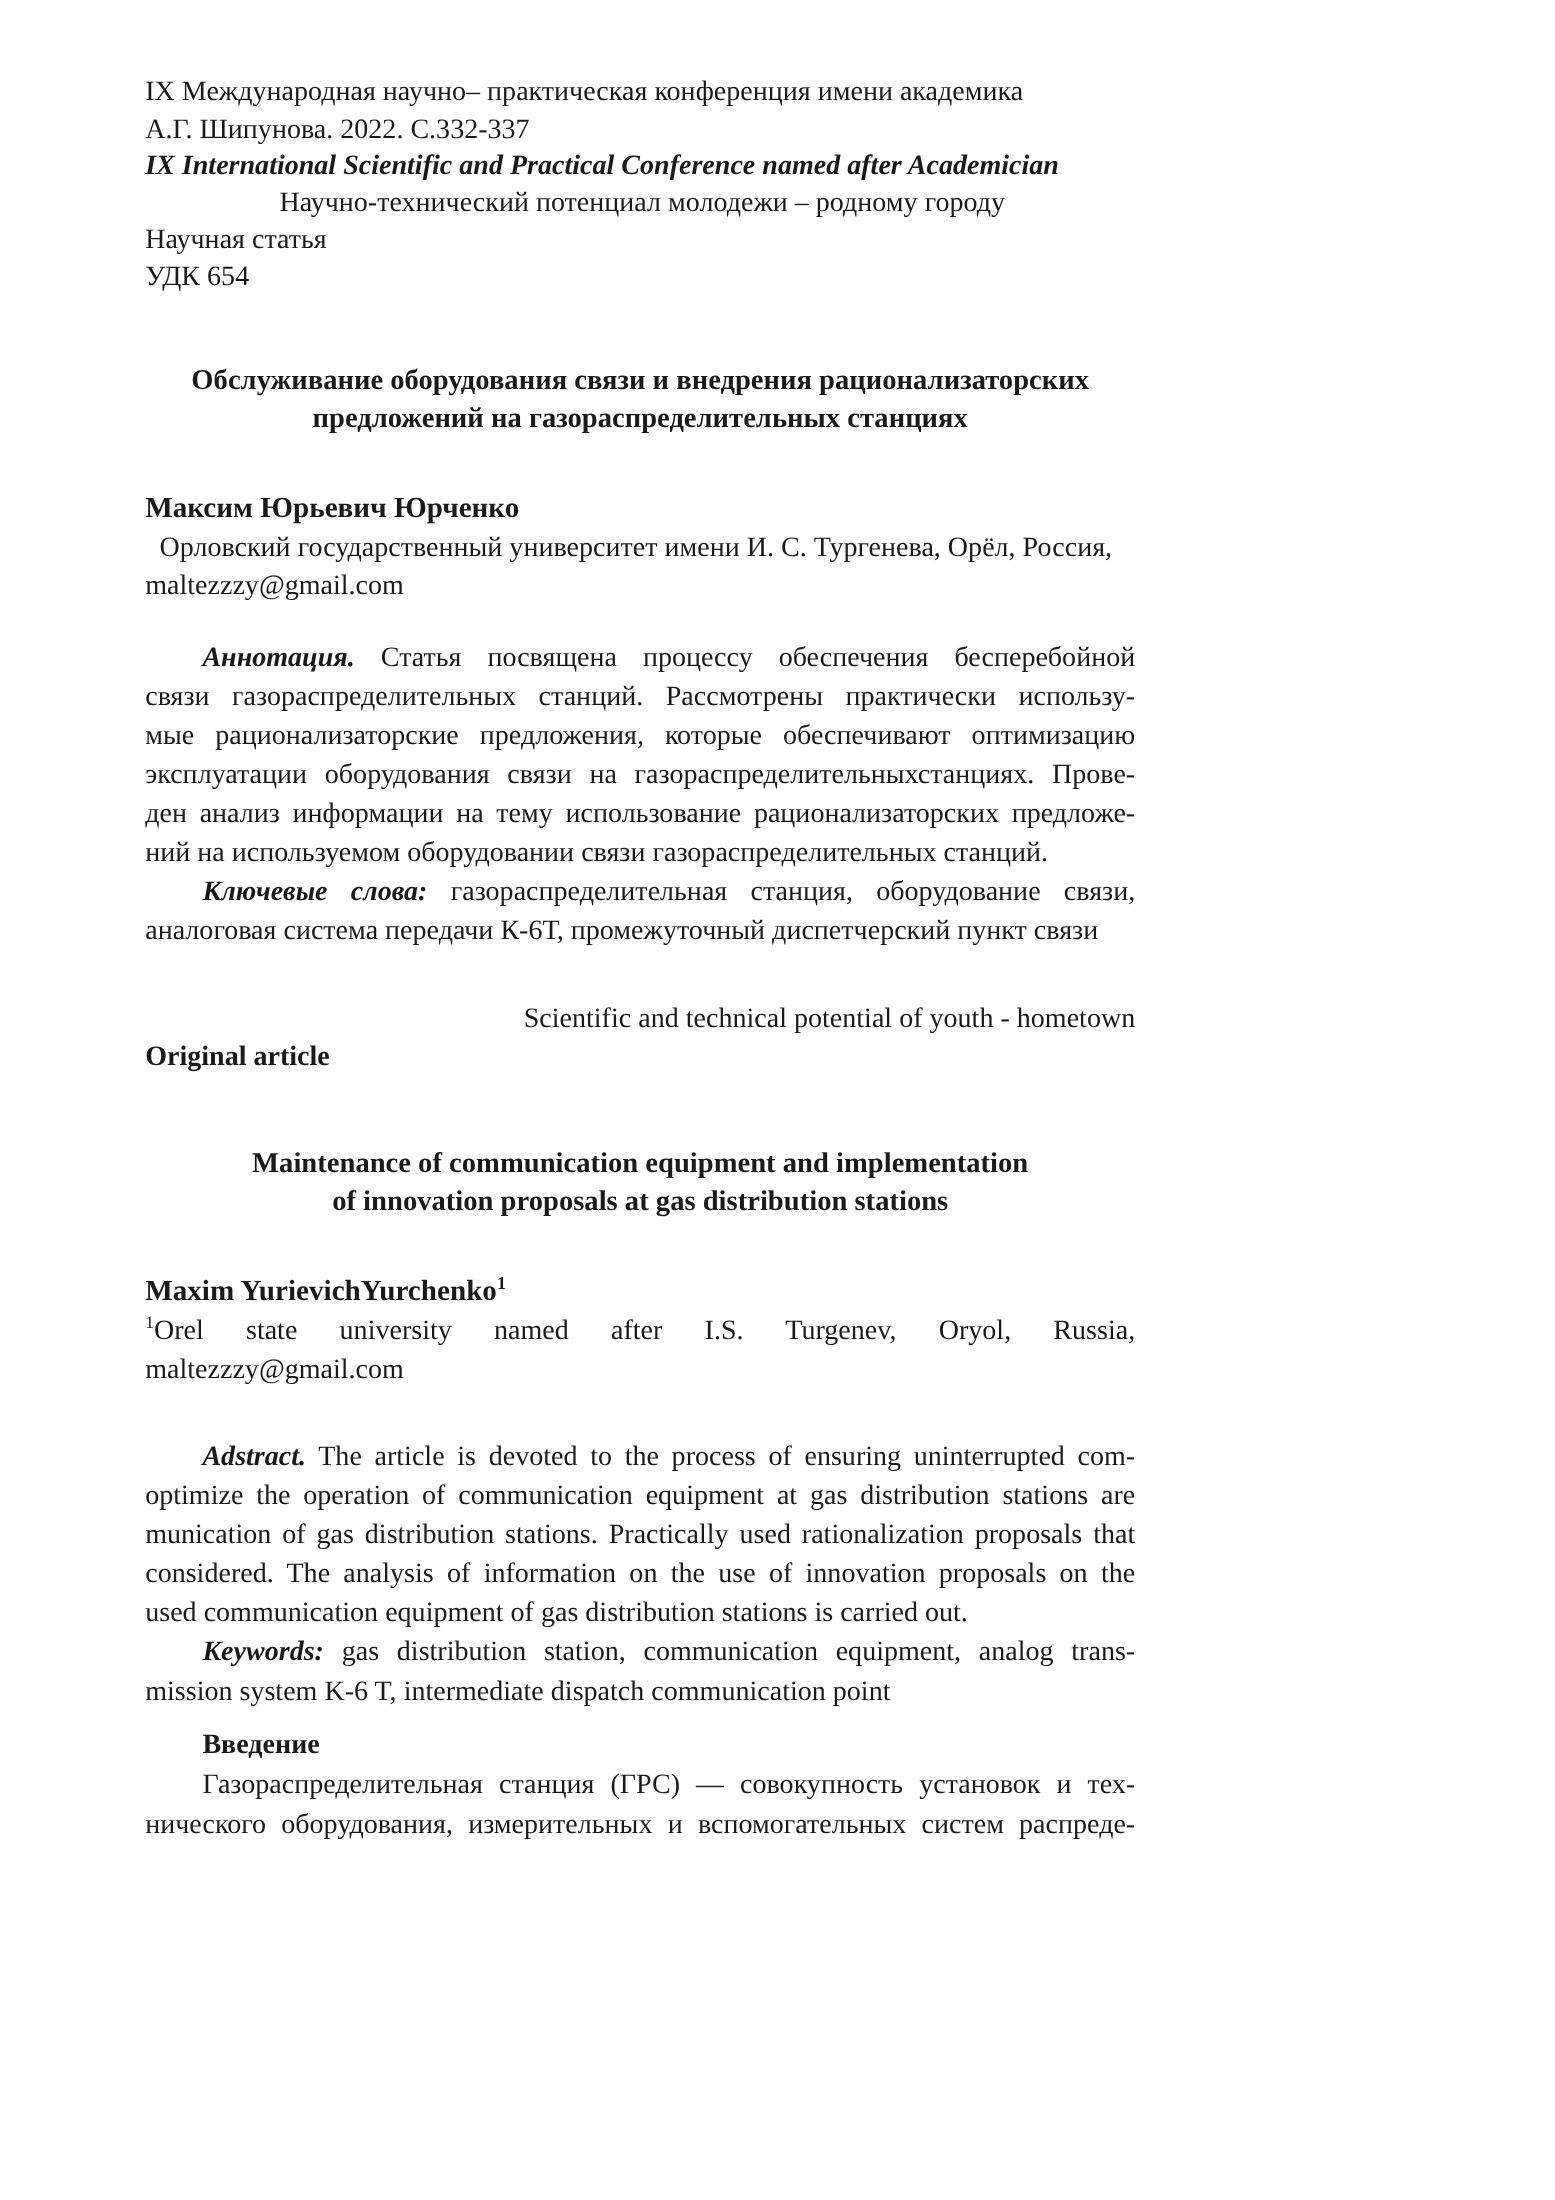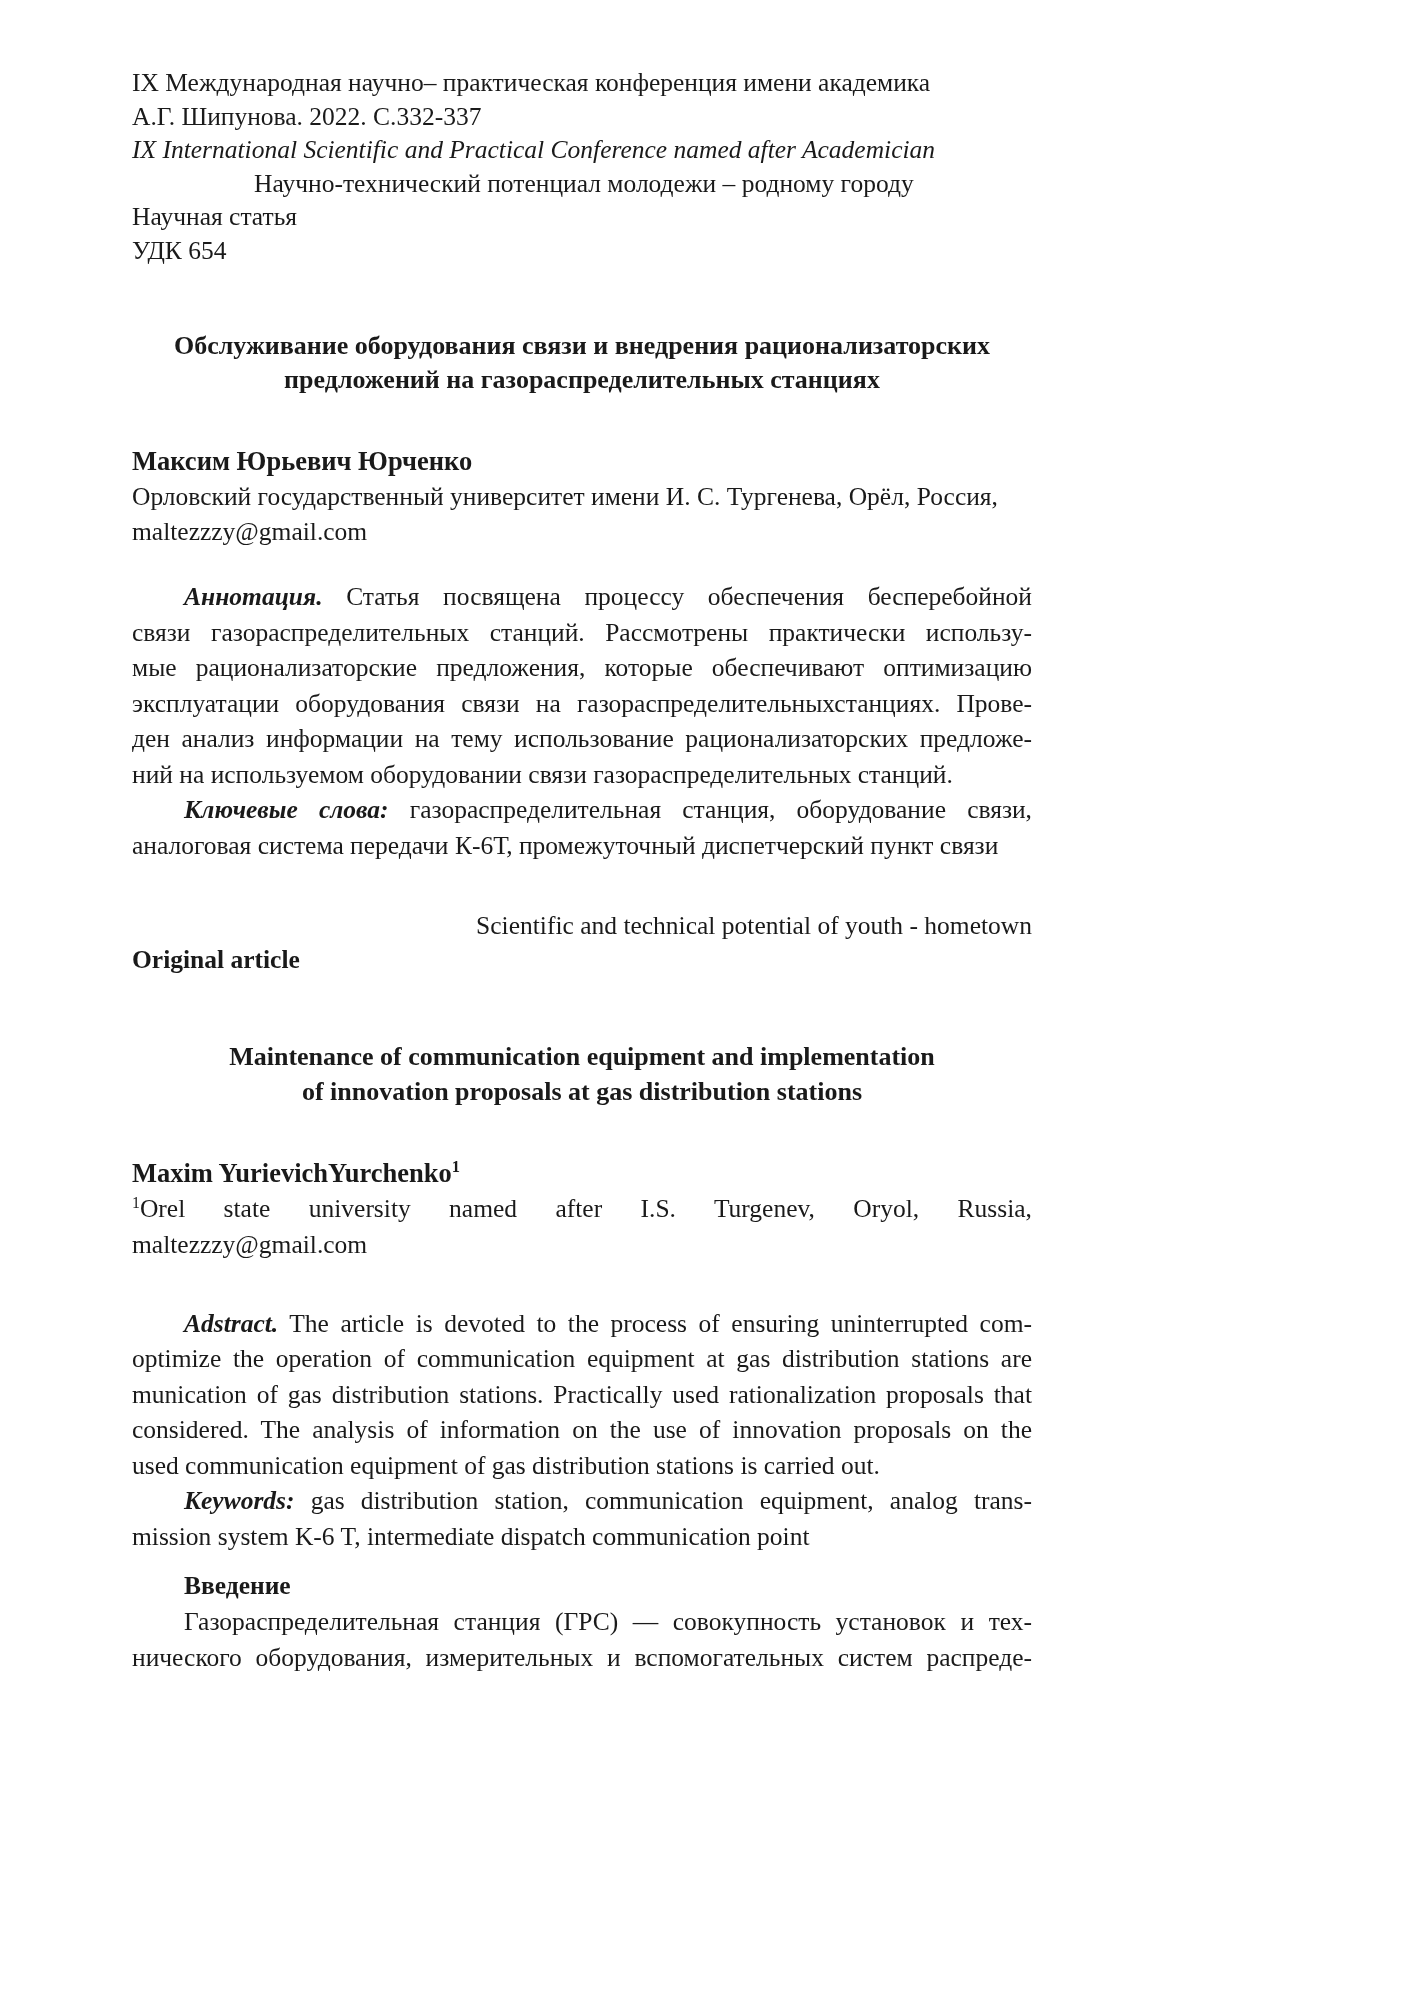--- a/index.html
+++ b/index.html
@@ -25,21 +25,21 @@
     position: absolute;
     left: 132px;
     top: 66px;
     width: 900px;
   }
   .line {
     font-size: 25.5px;
     line-height: 33.5px;
     white-space: pre-wrap;
   }
-  .italic { font-style: italic; }
+  .italic { font-style: italic; font-weight: bold; }
   .bold-italic { font-weight: bold; font-style: italic; }
 
   .header-block .line { font-size: 25.5px; line-height: 33.5px; }
   .indent-running { padding-left: 122px; }
 
   .gap-sm { height: 14px; }
   .gap-md { height: 30px; }
   .gap-lg { height: 46px; }
   .gap-xl { height: 62px; }
 
@@ -59,20 +59,21 @@
   }
 
   .author {
     font-weight: bold;
     font-size: 26.5px;
     line-height: 36px;
   }
   .affiliation {
     font-size: 25.5px;
     line-height: 35px;
+    margin-left: 13px;
   }
   .email {
     font-size: 25.5px;
     line-height: 35px;
   }
 
   .para {
     font-size: 25.5px;
     line-height: 35.5px;
     text-align: justify;

